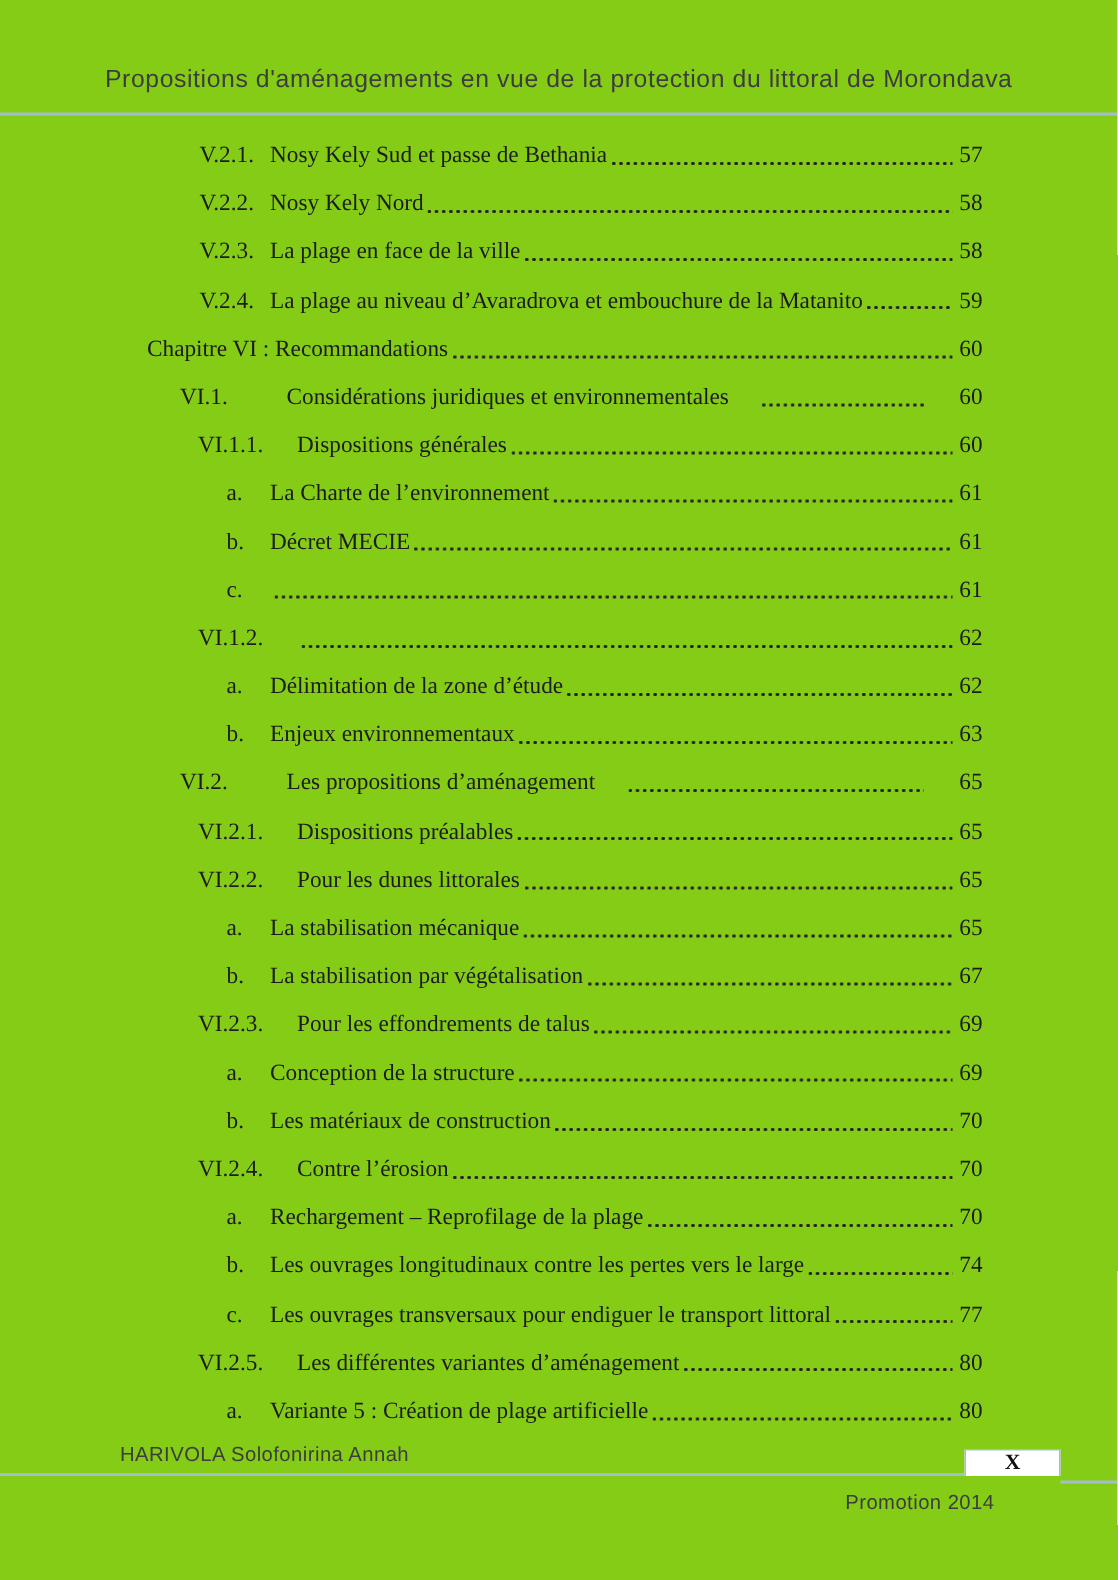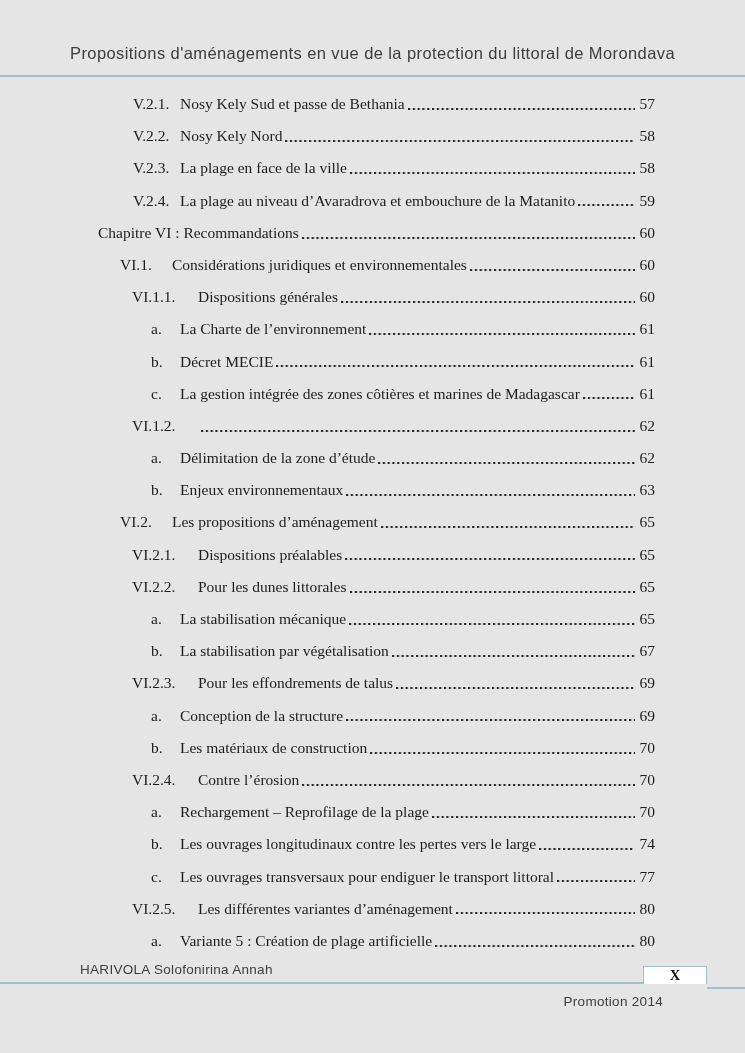--- a/index.html
+++ b/index.html
@@ -1,20 +1,20 @@
 <!DOCTYPE html>
 <html><head>
 <meta charset="utf-8">
 <style>
   html, body { margin: 0; padding: 0; background: #ffffff; }
   .page {
     position: relative;
     width: 745px;
     height: 1053px;
-    background: #e5e5e5;
+    background: #84cc16;
     overflow: hidden;
     font-family: "Liberation Serif", "DejaVu Serif", serif;
     color: #1c1c1c;
   }
 
   
   .header-title {
     position: absolute;
     top: 44px; left: 0; right: 0;
     text-align: center;
@@ -53,21 +53,21 @@
     position: absolute;
     left: 0; right: 0; bottom: 10px;
     height: 2.4px;
     background-image: radial-gradient(circle at 1.2px 1.2px, #242424 1.05px, transparent 1.45px);
     background-size: 4.8px 2.4px;
     background-repeat: repeat-x;
   }
   .pg { flex: 0 0 auto; text-align: right; }
 
   .lv-chapter { padding-left: 0; }
-  .lv-sec     { padding-left: 22px; }
+  .lv-sec     { padding-left: 22px; gap: 19px; }
   .lv-sec .num    { width: 52px; }
   .lv-subsec  { padding-left: 34px; }
   .lv-subsec .num { width: 66px; }
   .lv-v2      { padding-left: 35px; }
   .lv-v2 .num     { width: 47px; }
   .lv-alpha   { padding-left: 53px; }
   .lv-alpha .num  { width: 29px; }
 
   
   .footer-rule-left {
@@ -170,21 +170,20 @@
         <span class="pg">61</span>
       </div>
       <div class="row lv-alpha">
         <span class="num">b.</span>
         <span class="lbl">Décret MECIE</span>
         <span class="leader"></span>
         <span class="pg">61</span>
       </div>
       <div class="row lv-alpha">
         <span class="num">c.</span>
-        <span class="lbl">La gestion intégrée des zones côtières et marines de Madagascar</span>
         <span class="leader"></span>
         <span class="pg">61</span>
       </div>
       <div class="row lv-subsec">
         <span class="num">VI.1.2.</span>
         <span class="leader"></span>
         <span class="pg">62</span>
       </div>
       <div class="row lv-alpha">
         <span class="num">a.</span>

